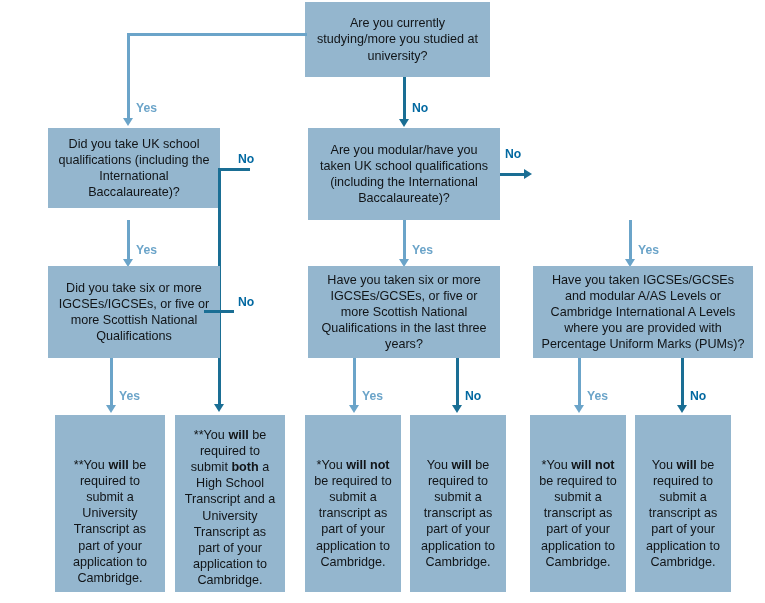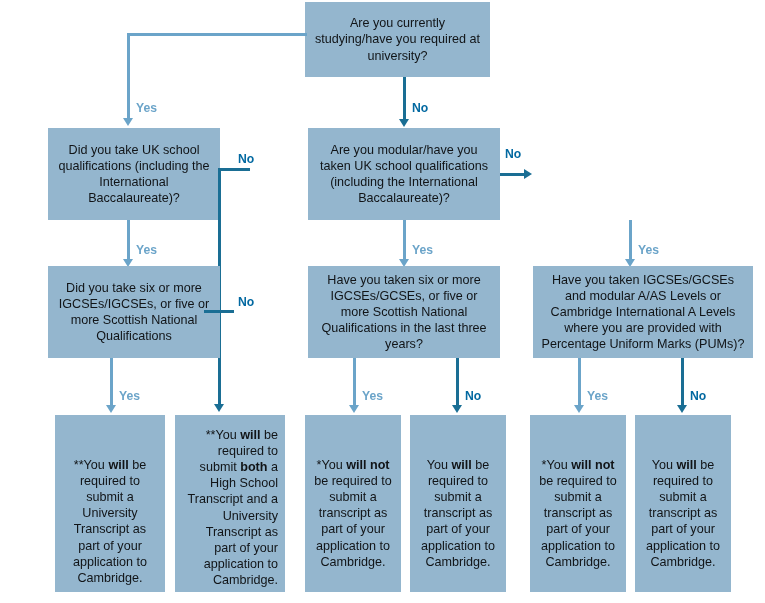--- a/index.html
+++ b/index.html
@@ -49,33 +49,33 @@
   .lbl{position:absolute;font-size:12.2px;font-weight:bold;white-space:nowrap;}
   .lbl.yes{color:#6ba4c9;}
   .lbl.no{color:#0369a1;}
 </style>
 </head>
 <body>
 
 <div id="chart">
 
   <div class="box q" style="left:305px;top:2px;width:185px;height:75px;">
-    <span class="txt">Are you currently studying/have you required at university?</span>
+    <span class="txt">Are you currently studying/more you studied at university?</span>
   </div>
 
   <div class="ln hline light" style="left:127px;top:33px;width:180px;"></div>
   <div class="ln vline light" style="left:127px;top:33px;height:87px;"></div>
   <div class="arw light" style="left:123px;top:118px;"></div>
   <div class="lbl yes" style="left:136px;top:101px;">Yes</div>
 
   <div class="ln vline" style="left:403px;top:77px;height:45px;"></div>
   <div class="arw" style="left:399px;top:119px;"></div>
   <div class="lbl no" style="left:412px;top:101px;">No</div>
 
-  <div class="box q" style="left:48px;top:128px;width:172px;height:92px;">
+  <div class="box q" style="left:48px;top:128px;width:172px;height:80px;">
     <span class="txt">Did you take UK school qualifications (including the International Baccalaureate)?</span>
   </div>
 
   <div class="box q" style="left:308px;top:128px;width:192px;height:92px;">
     <span class="txt">Are you modular/have you taken UK school qualifications (including the International Baccalaureate)?</span>
   </div>
 
 
   <div class="ln hline" style="left:220px;top:168px;width:30px;"></div>
   <div class="ln vline" style="left:218px;top:168px;height:238px;"></div>
@@ -130,21 +130,21 @@
   <div class="lbl yes" style="left:587px;top:389px;">Yes</div>
 
   <div class="ln vline" style="left:681px;top:358px;height:50px;"></div>
   <div class="arw" style="left:677px;top:405px;"></div>
   <div class="lbl no" style="left:690px;top:389px;">No</div>
 
   <div class="box outcome" style="left:55px;top:415px;width:110px;height:177px;">
     <span class="txt">**You <b>will</b> be required to submit a University Transcript as part of your application to Cambridge.</span>
   </div>
 
-  <div class="box outcome tall" style="left:175px;top:415px;width:110px;height:177px;text-align:right;">
+  <div class="box outcome tall" style="left:175px;top:415px;width:110px;height:177px;">
     <span class="txt">**You <b>will</b> be required to submit <b>both</b> a High School Transcript and a University Transcript as part of your application to Cambridge.</span>
   </div>
 
   <div class="box outcome" style="left:305px;top:415px;width:96px;height:177px;">
     <span class="txt">*You <b>will not</b> be required to submit a transcript as part of your application to Cambridge.</span>
   </div>
 
   <div class="box outcome" style="left:410px;top:415px;width:96px;height:177px;">
     <span class="txt">You <b>will</b> be required to submit a transcript as part of your application to Cambridge.</span>
   </div>

